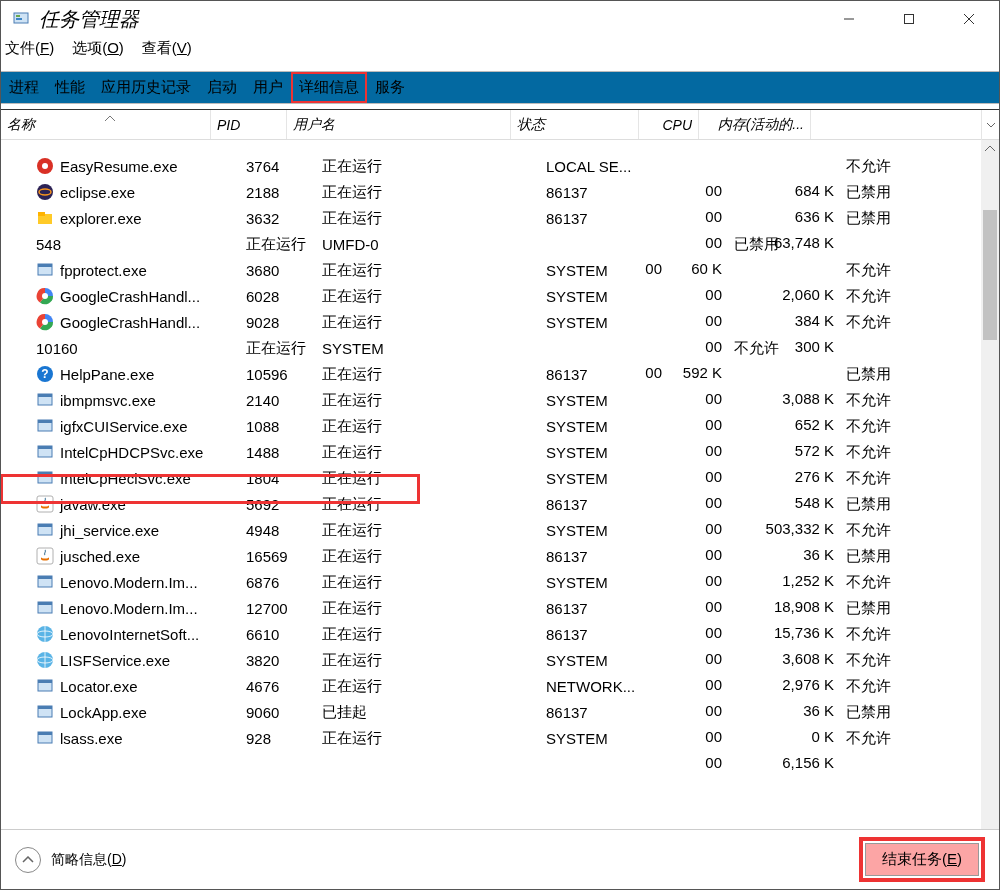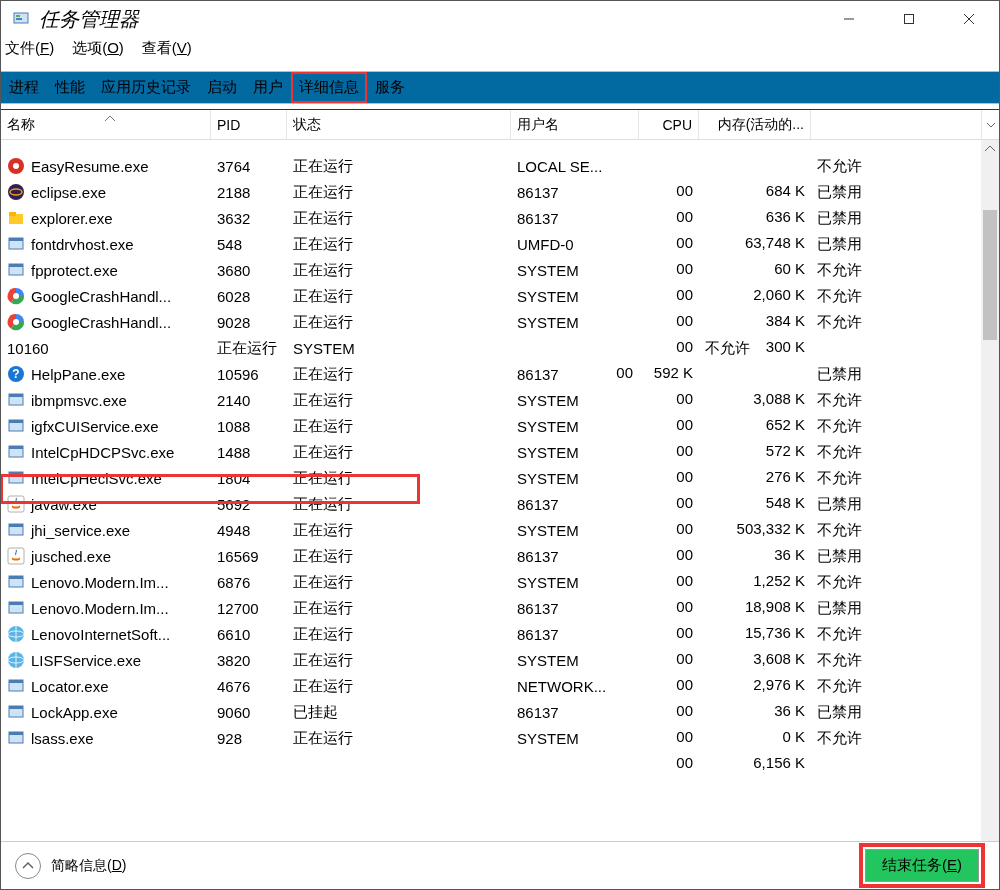--- a/index.html
+++ b/index.html
@@ -16,37 +16,37 @@
 .tabs { display: flex; border-bottom: 1px solid #bbb; border-top: 1px solid #bbb; margin-top: 4px; background: #0369a1; font-size: 15px; }
 .tab { padding: 6px 8px; cursor: default; border-right: 0px; }
 .tab.highlighted { border: 2px solid #e33; padding: 4px 6px; }
 .divider-line { height: 6px; background: #fff; border-bottom: 1px solid #333; }
 .table-container { height: 760px; overflow: hidden; position: relative; }
 .table-header, .table-row { display: grid; grid-template-columns: 210px 76px 224px 128px 60px 112px 154px; align-items: center; }
 .table-header { height: 30px; border-bottom: 1px solid #ddd; font-size: 14px; }
 .th { padding: 4px 6px; height: 100%; display: flex; align-items: center; border-right: 1px solid #e5e5e5; white-space: nowrap; overflow: hidden; }
 .th.right { justify-content: flex-end; text-align: center; }
 .scrollbar-header-gap { position: absolute; right: 0; top: 0; width: 18px; height: 30px; border-left: 1px solid #e5e5e5; display: flex; align-items: center; justify-content: center; }
-.rows { position: relative; }
+.rows { position: relative; padding-left: 29px; }
 .table-row { height: 26px; font-size: 15px; }
 .td { padding: 2px 6px; white-space: nowrap; overflow: hidden; display: flex; align-items: center; }
 .td.right { justify-content: flex-end; margin-top: 48px; }
 .td.name { gap: 6px; }
 .proc-icon { width: 18px; height: 18px; flex-shrink: 0; display: inline-flex; align-items: center; justify-content: center; }
 .row-highlight { position: absolute; border: 3px solid #e33; z-index: 5; pointer-events: none; }
 .scrollbar-vert { position: absolute; right: 0; top: 30px; width: 18px; height: 730px; background: #f0f0f0; }
 .scroll-arrow { width: 18px; height: 18px; display: flex; align-items: center; justify-content: center; background: #f0f0f0; position: absolute; }
 .scroll-arrow.up { top: 0; }
 .scroll-arrow.down { bottom: 0; }
 .scroll-thumb { position: absolute; left: 2px; width: 14px; top: 70px; height: 130px; background: #c2c2c2; }
-.bottom-bar { position: absolute; left: 0; right: 0; bottom: 0; height: 48px; border-top: 1px solid #ccc; display: flex; align-items: center; padding: 0 14px; justify-content: space-between; background: #fff; }
+.bottom-bar { position: absolute; left: 0; right: 0; bottom: 0; height: 60px; border-top: 1px solid #ccc; display: flex; align-items: center; padding: 0 14px; justify-content: space-between; background: #fff; }
 .less-details { display: flex; align-items: center; gap: 10px; cursor: default; }
 .circle-chevron { width: 26px; height: 26px; border: 1px solid #888; border-radius: 50%; display: flex; align-items: center; justify-content: center; }
 .end-task-wrap { border: 4px solid #e33; padding: 2px; }
-.end-task-btn { background: #22c55e; border: 1px solid #999; padding: 6px 16px; font-size: 15px; cursor: default; }
+.end-task-btn { background: #fca5a5; border: 1px solid #999; padding: 6px 16px; font-size: 15px; cursor: default; }
 .sort-chevron { position: absolute; left: 104px; top: -1px; }
 </style>
 </head>
 <body>
 
 <div class="titlebar">
   <span class="app-icon">
     <svg width="18" height="18" viewBox="0 0 18 18">
         <rect x="2" y="3" width="14" height="10" fill="#cfe3f5" stroke="#4a7db3"></rect>
         <rect x="4" y="5" width="4" height="2" fill="#6aa84f"></rect>
@@ -85,28 +85,28 @@
   <div class="tab">性能</div>
   <div class="tab">应用历史记录</div>
   <div class="tab">启动</div>
   <div class="tab">用户</div>
   <div class="tab highlighted">详细信息</div>
   <div class="tab">服务</div>
 </div>
 <div class="divider-line"></div>
 
 <div class="table-container">
-  <div class="table-header" style="position:relative;">
+  <div class="table-header" style="position:relative;font-style:italic;">
     <span class="sort-chevron"><svg width="10" height="6">
           <polyline points="0,5 5,0 10,5" fill="none" stroke="#777" stroke-width="1"></polyline>
         </svg></span>
     <div class="th">名称</div>
     <div class="th">PID</div>
+    <div class="th">用户名</div>
     <div class="th">状态</div>
-    <div class="th">用户名</div>
     <div class="th right">CPU</div>
     <div class="th right">内存(活动的...</div>
   </div>
   <div class="scrollbar-header-gap">
     <svg width="8" height="8">
         <polyline points="0,2 4,6 8,2" fill="none" stroke="#666" stroke-width="1"></polyline>
       </svg>
   </div>
   <div class="rows" id="rows">
     <div class="row-highlight" style="left:-1px; top:334px; width:420px; height:30px;"></div>
@@ -155,29 +155,20 @@
           <span>explorer.exe</span>
         </div>
         <div class="td">3632</div>
         <div class="td">正在运行</div>
         <div class="td">86137</div>
         <div class="td right">00</div>
         <div class="td right">63,748 K</div>
         <div class="td">已禁用</div>
       </div>
       <div class="table-row">
-        <div class="td name">
-          <span class="proc-icon">
-            <svg width="18" height="18">
-              <rect x="2" y="3" width="14" height="11" fill="#cfe3f5" stroke="#4a7db3"></rect>
-              <rect x="2" y="3" width="14" height="3" fill="#4a7db3"></rect>
-            </svg>
-          </span>
-          <span>fontdrvhost.exe</span>
-        </div>
         <div class="td">548</div>
         <div class="td">正在运行</div>
         <div class="td">UMFD-0</div>
         <div class="td right">00</div>
         <div class="td right">60 K</div>
         <div class="td">已禁用</div>
       </div>
       <div class="table-row">
         <div class="td name">
           <span class="proc-icon">

